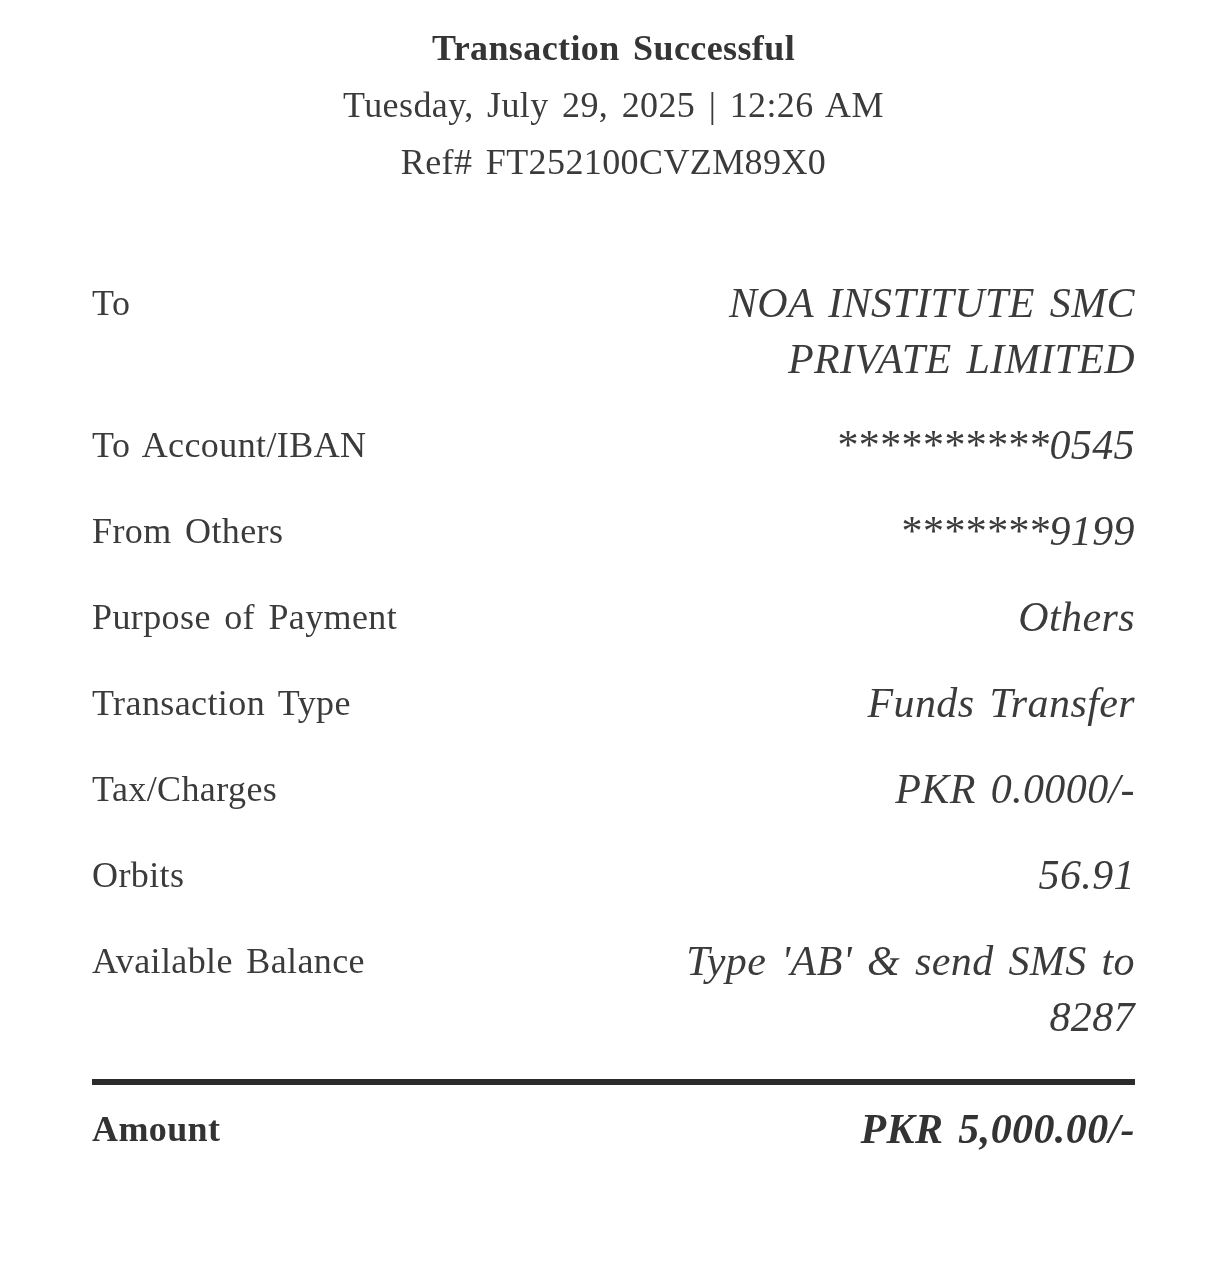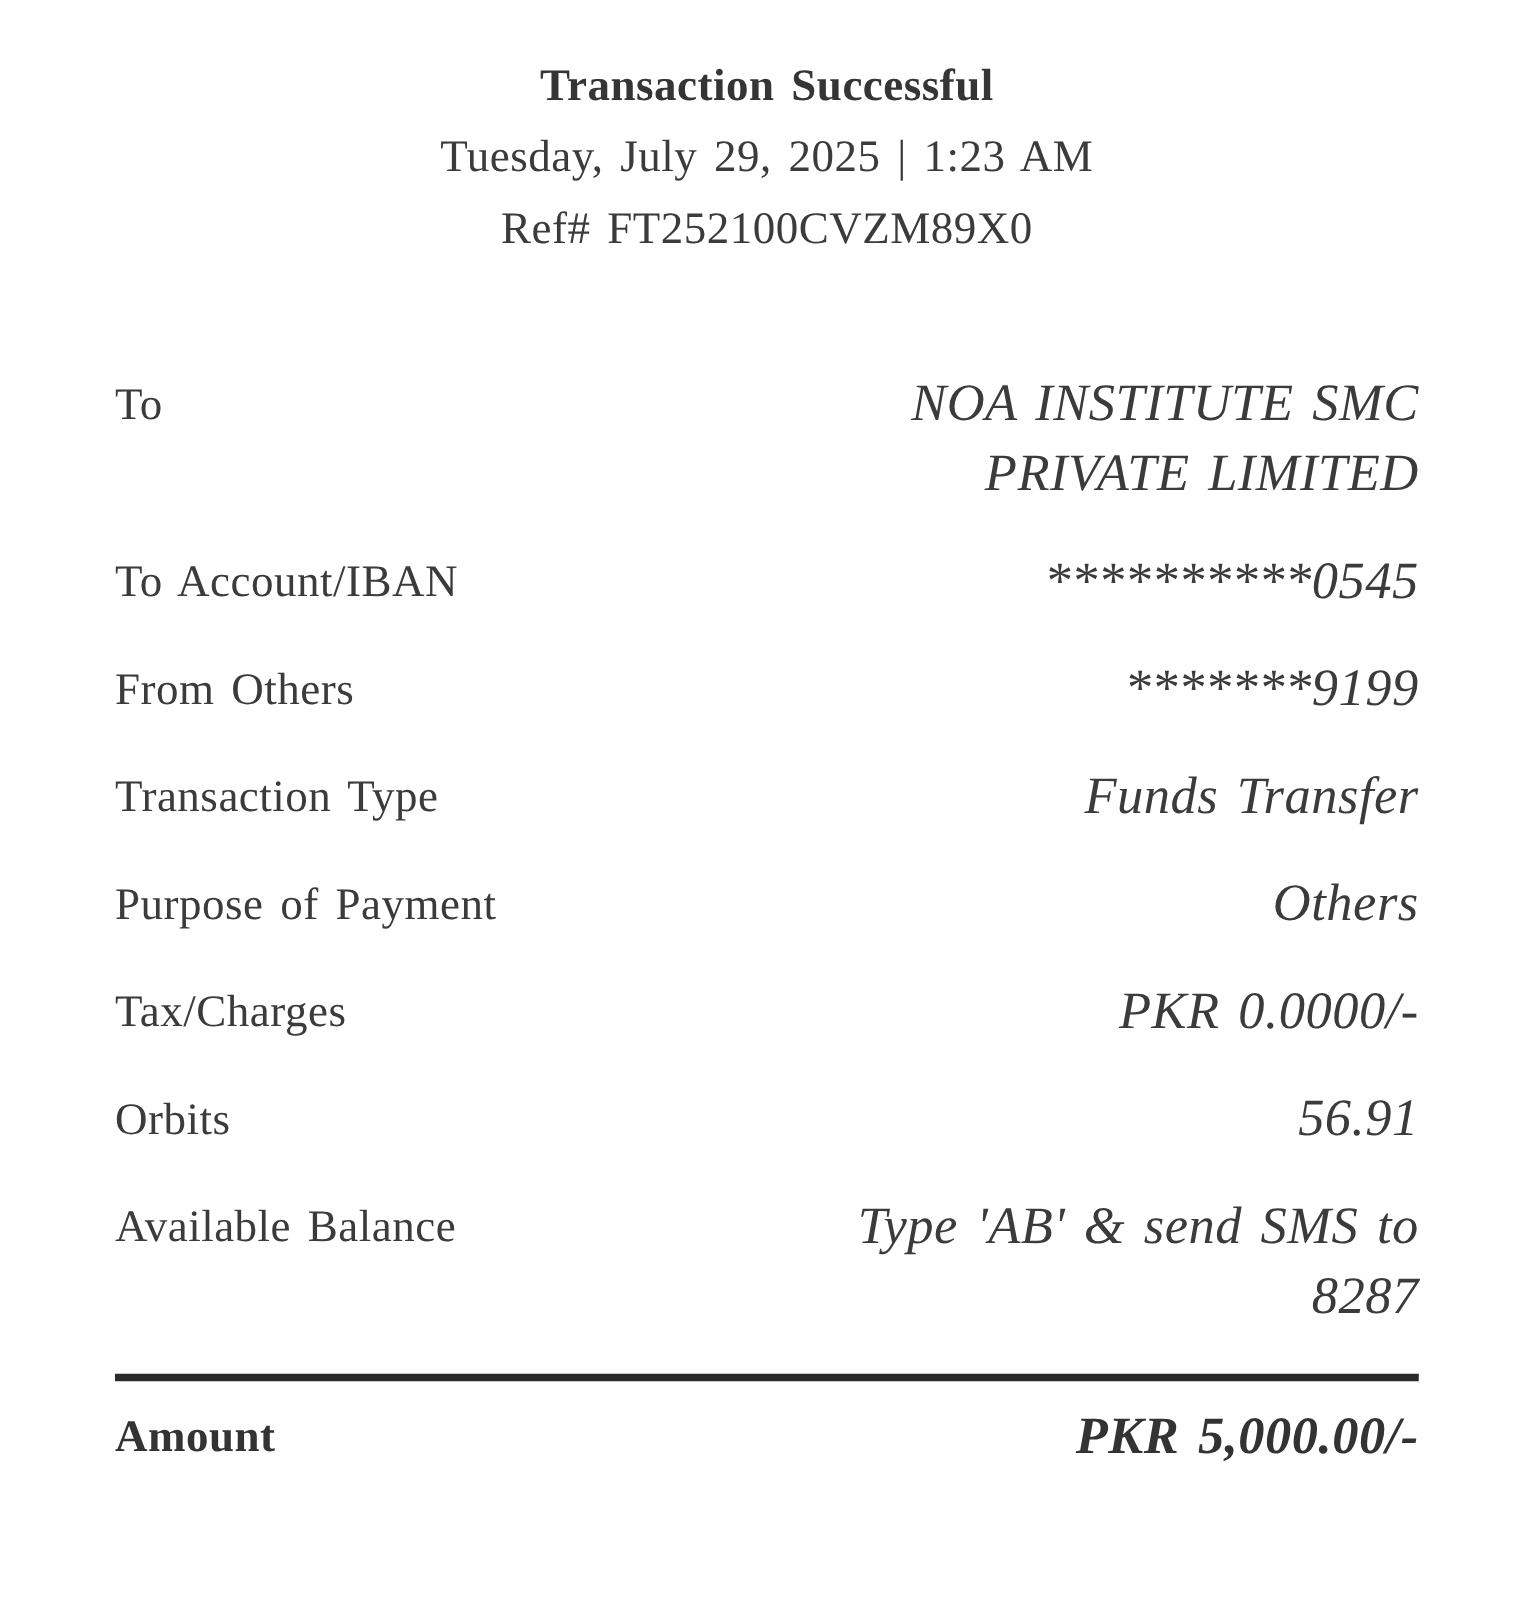--- a/index.html
+++ b/index.html
@@ -11,21 +11,21 @@
     width: 1226px;
     height: 1280px;
     font-family: "Liberation Serif", "DejaVu Serif", serif;
     color: #3b3b3b;
     overflow: hidden;
   }
   .receipt {
     box-sizing: border-box;
     width: 1226px;
     height: 1280px;
-    padding: 40px 91px 0 92px;
+    padding: 20px 91px 0 92px;
   }
   .header {
     text-align: center;
   }
   .header .line {
     font-size: 36px;
     line-height: 57px;
     letter-spacing: 0.4px;
     word-spacing: 4px;
     white-space: nowrap;
@@ -79,21 +79,21 @@
     color: #333333;
   }
 </style>
 </head>
 <body>
 
 <div class="receipt">
 
   <div class="header">
     <div class="line title">Transaction Successful</div>
-    <div class="line">Tuesday, July 29, 2025 | 1:23 AM</div>
+    <div class="line">Tuesday, July 29, 2025 | 12:26 AM</div>
     <div class="line">Ref# FT252100CVZM89X0</div>
   </div>
 
   <div class="details">
 
     <div class="row">
       <div class="label">To</div>
       <div class="value">NOA INSTITUTE SMC
 PRIVATE LIMITED</div>
     </div>
@@ -103,27 +103,27 @@
       <div class="value">**********0545</div>
     </div>
 
 
     <div class="row">
       <div class="label">From Others</div>
       <div class="value">*******9199</div>
     </div>
 
     <div class="row">
-      <div class="label">Transaction Type</div>
-      <div class="value">Funds Transfer</div>
+      <div class="label">Purpose of Payment</div>
+      <div class="value">Others</div>
     </div>
 
     <div class="row">
-      <div class="label">Purpose of Payment</div>
-      <div class="value">Others</div>
+      <div class="label">Transaction Type</div>
+      <div class="value">Funds Transfer</div>
     </div>
 
     <div class="row">
       <div class="label">Tax/Charges</div>
       <div class="value">PKR 0.0000/-</div>
     </div>
 
     <div class="row">
       <div class="label">Orbits</div>
       <div class="value">56.91</div>

